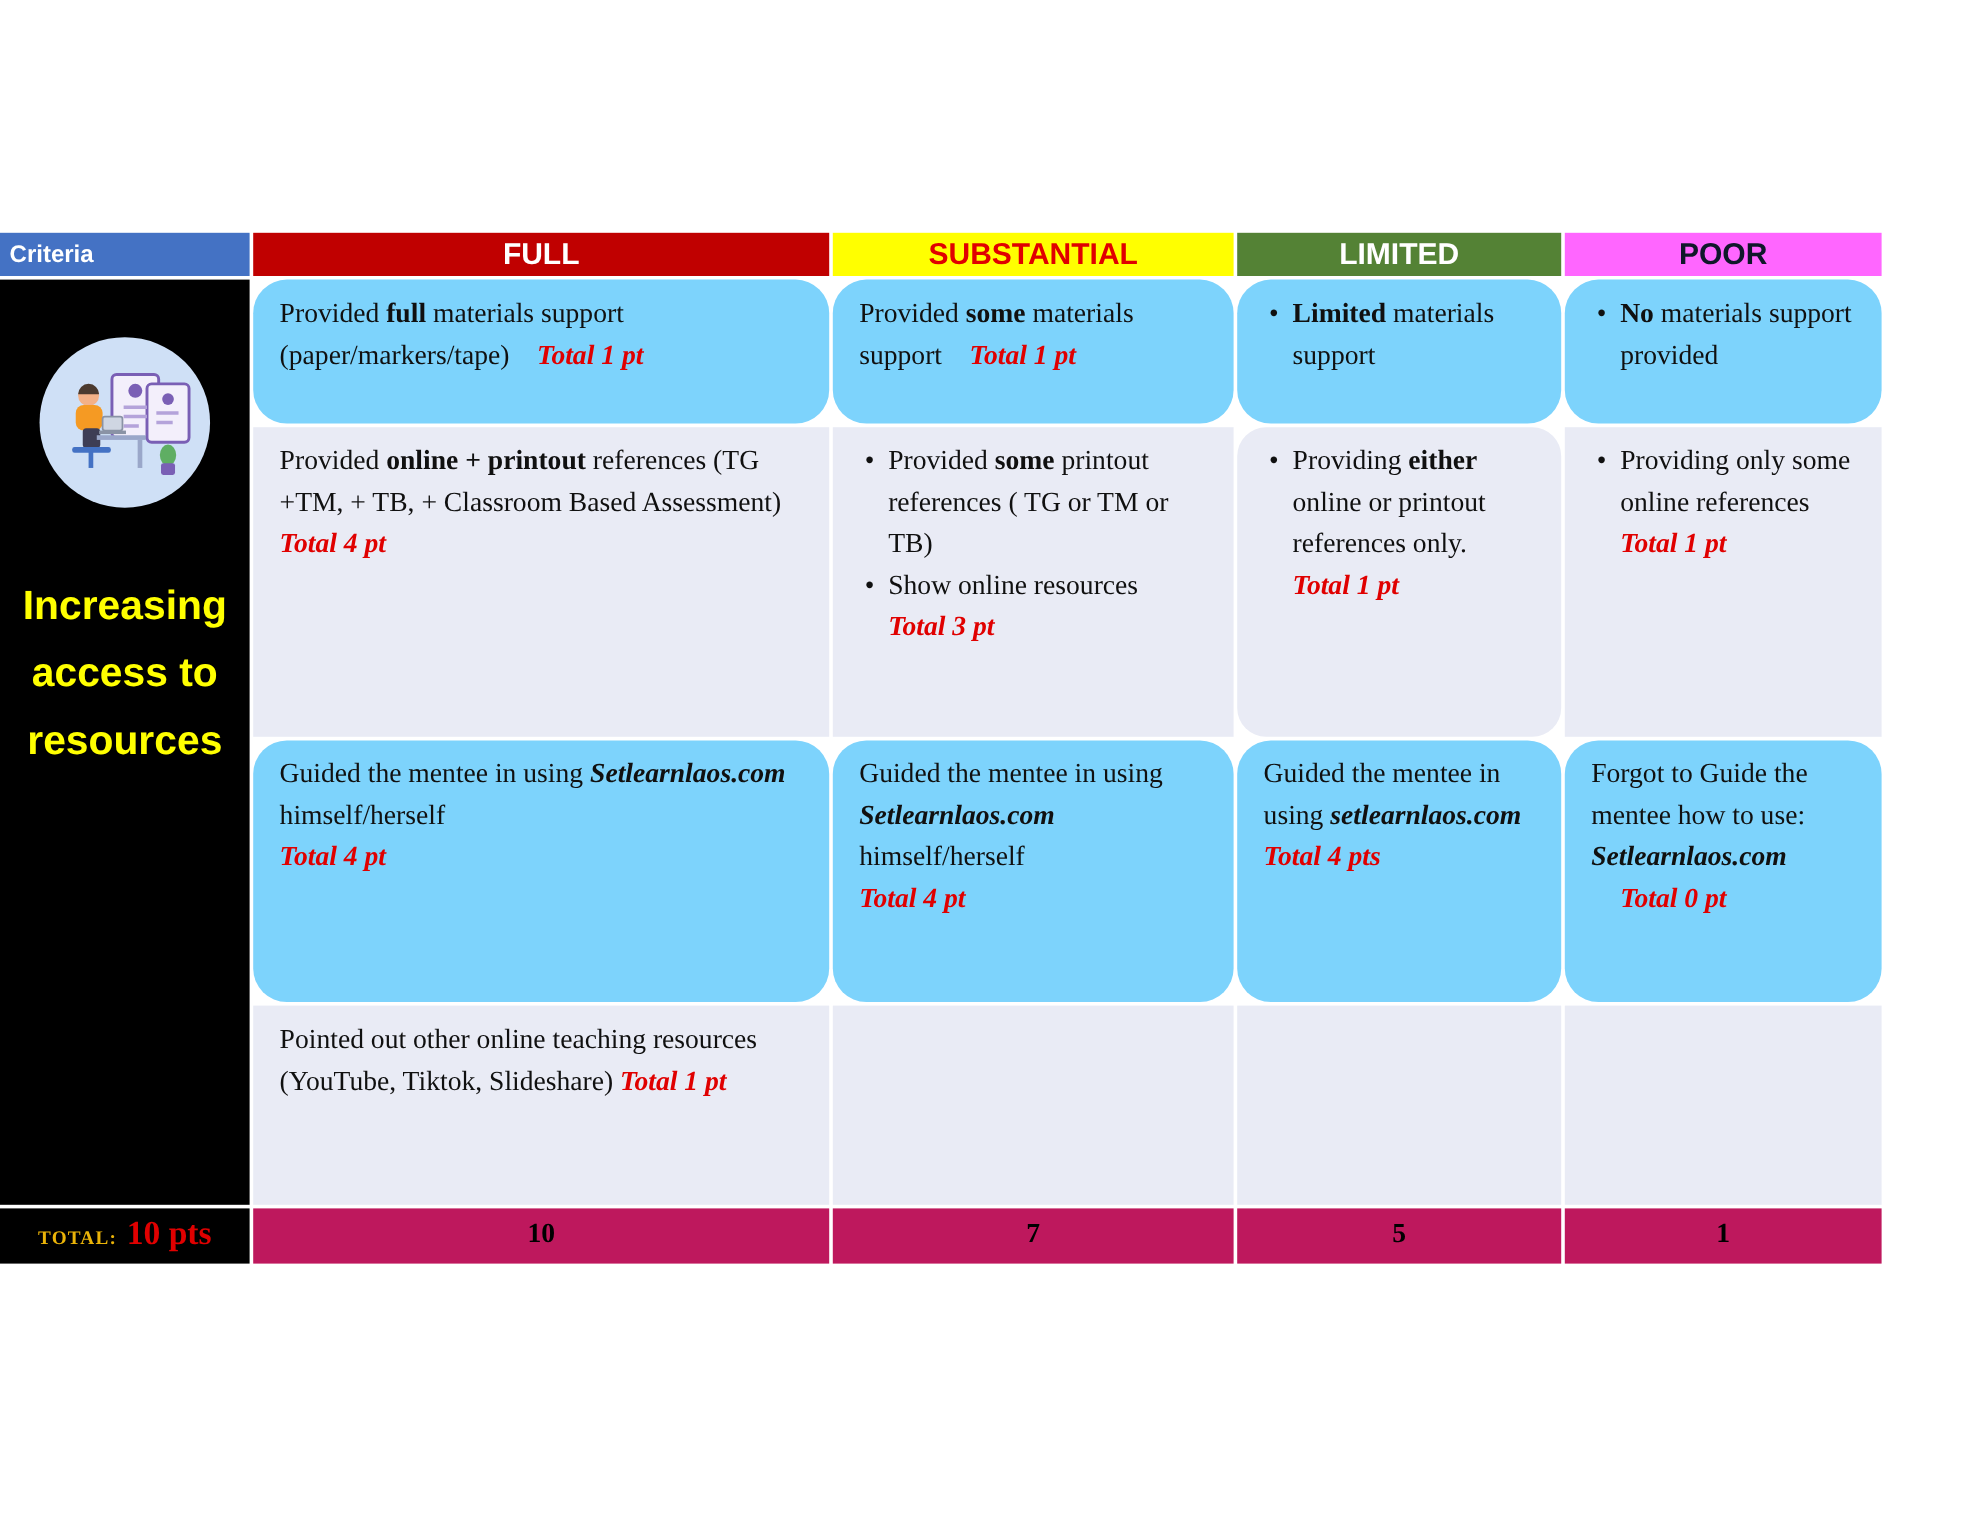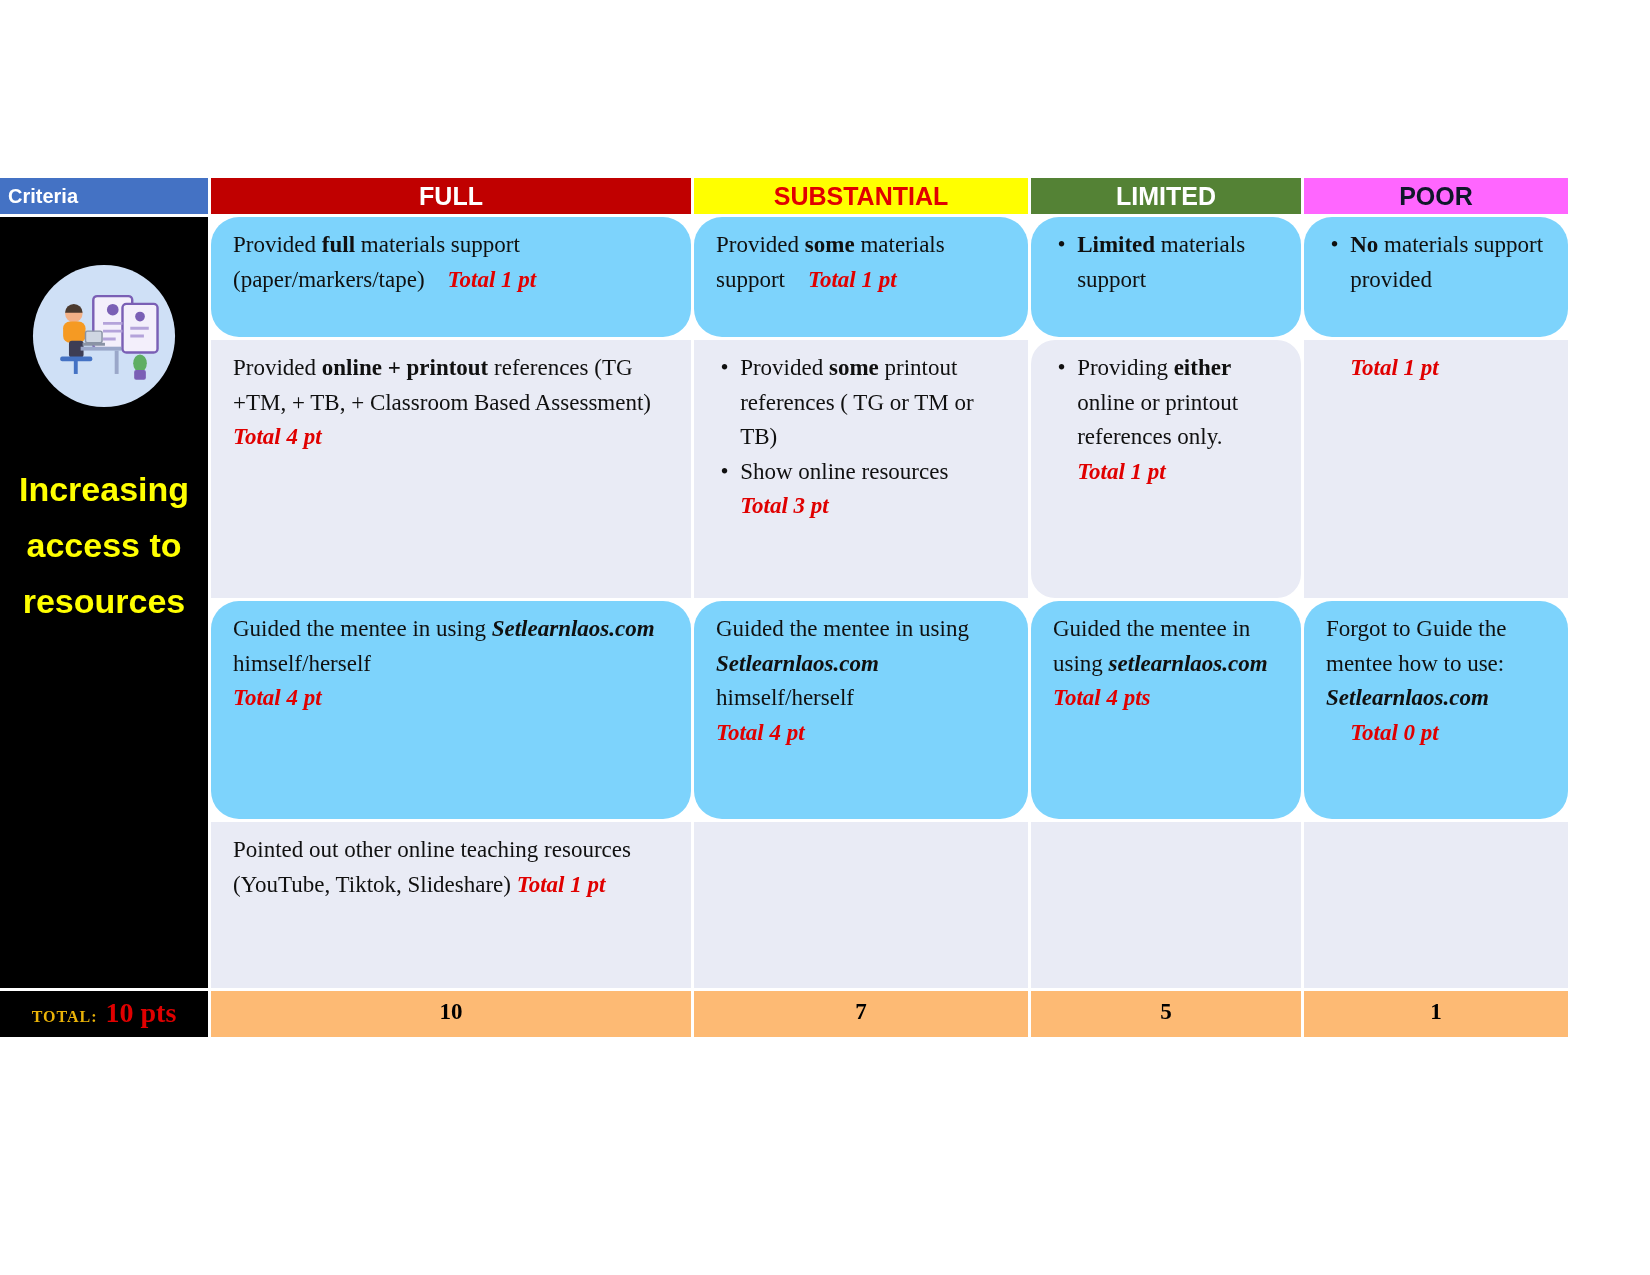--- a/index.html
+++ b/index.html
@@ -2,21 +2,21 @@
 <html><head>
 <meta charset="utf-8">
 <style>
   * { margin:0; padding:0; box-sizing:border-box; }
   html,body { background:#ffffff; }
   body {
     width:1650px; height:1275px; position:relative; overflow:hidden;
     font-family:"Liberation Serif", serif;
   }
   .rubric {
-    position:absolute; left:0; top:178px;
+    position:absolute; left:0; top:194px;
     display:grid;
     grid-template-columns:208px 480px 334px 270px 264px;
     grid-template-rows:36px 120px 258px 218px 166px 46px;
     gap:3px;
     background:#ffffff;
   }
   .cell { overflow:hidden; }
   .hd {
     font-family:"Liberation Sans", sans-serif; font-weight:bold;
     display:flex; align-items:center; justify-content:center; font-size:25px;
@@ -51,21 +51,21 @@
     background:#000000; display:flex; align-items:baseline; justify-content:center;
     gap:8px; padding-top:6px;
   }
   .total-label {
     color:#eab308; font-weight:bold; font-size:16px; letter-spacing:1px;
     align-self:center;
   }
   .total-value { color:#e00000; font-weight:bold; font-size:28px; }
   .score {
     display:flex; align-items:flex-start; justify-content:center;
-    font-weight:bold; font-size:23px; padding-top:8px; background:#fdba74;
+    font-weight:bold; font-size:23px; padding-top:8px; background:#be185d;
   }
 </style>
 </head>
 <body>
 
 <div class="rubric" id="rubric">
 
   <div class="cell hd criteria-hd" style="grid-area:1/1">Criteria</div>
 
   <div class="cell hd col-hd" style="grid-area: 1 / 2; background: rgb(192, 0, 0); color: rgb(255, 255, 255);">FULL</div>
@@ -130,20 +130,21 @@
     <div class="cell body light" style="grid-area: 3 / 3;">
       <div class="para bullet"><span>Provided </span><span class="b">some</span><span> printout references ( TG or TM or TB)</span></div>
       <div class="para bullet"><span>Show online resources</span></div>
       <div class="para indent"><span class="red">Total 3 pt</span></div>
     </div>
     <div class="cell body light" style="grid-area: 3 / 4; border-radius: 24px;">
       <div class="para bullet"><span>Providing </span><span class="b">either</span><span> online or printout references only.</span></div>
       <div class="para indent"><span class="red">Total 1 pt</span></div>
     </div>
     <div class="cell body light" style="grid-area: 3 / 5;">
+      <div class="para bullet"><span>Providing only some online references</span></div>
       <div class="para indent"><span class="red">Total 1 pt</span></div>
     </div>
     <div class="cell body dark" style="grid-area: 4 / 2;">
       <div class="para"><span>Guided the mentee in using </span><span class="b i">Setlearnlaos.com</span><span> himself/herself</span></div>
       <div class="para"><span class="red">Total 4 pt</span></div>
     </div>
     <div class="cell body dark" style="grid-area: 4 / 3;">
       <div class="para"><span>Guided the mentee in using </span><span class="b i">Setlearnlaos.com</span><span> himself/herself</span></div>
       <div class="para"><span class="red">Total 4 pt</span></div>
     </div>

